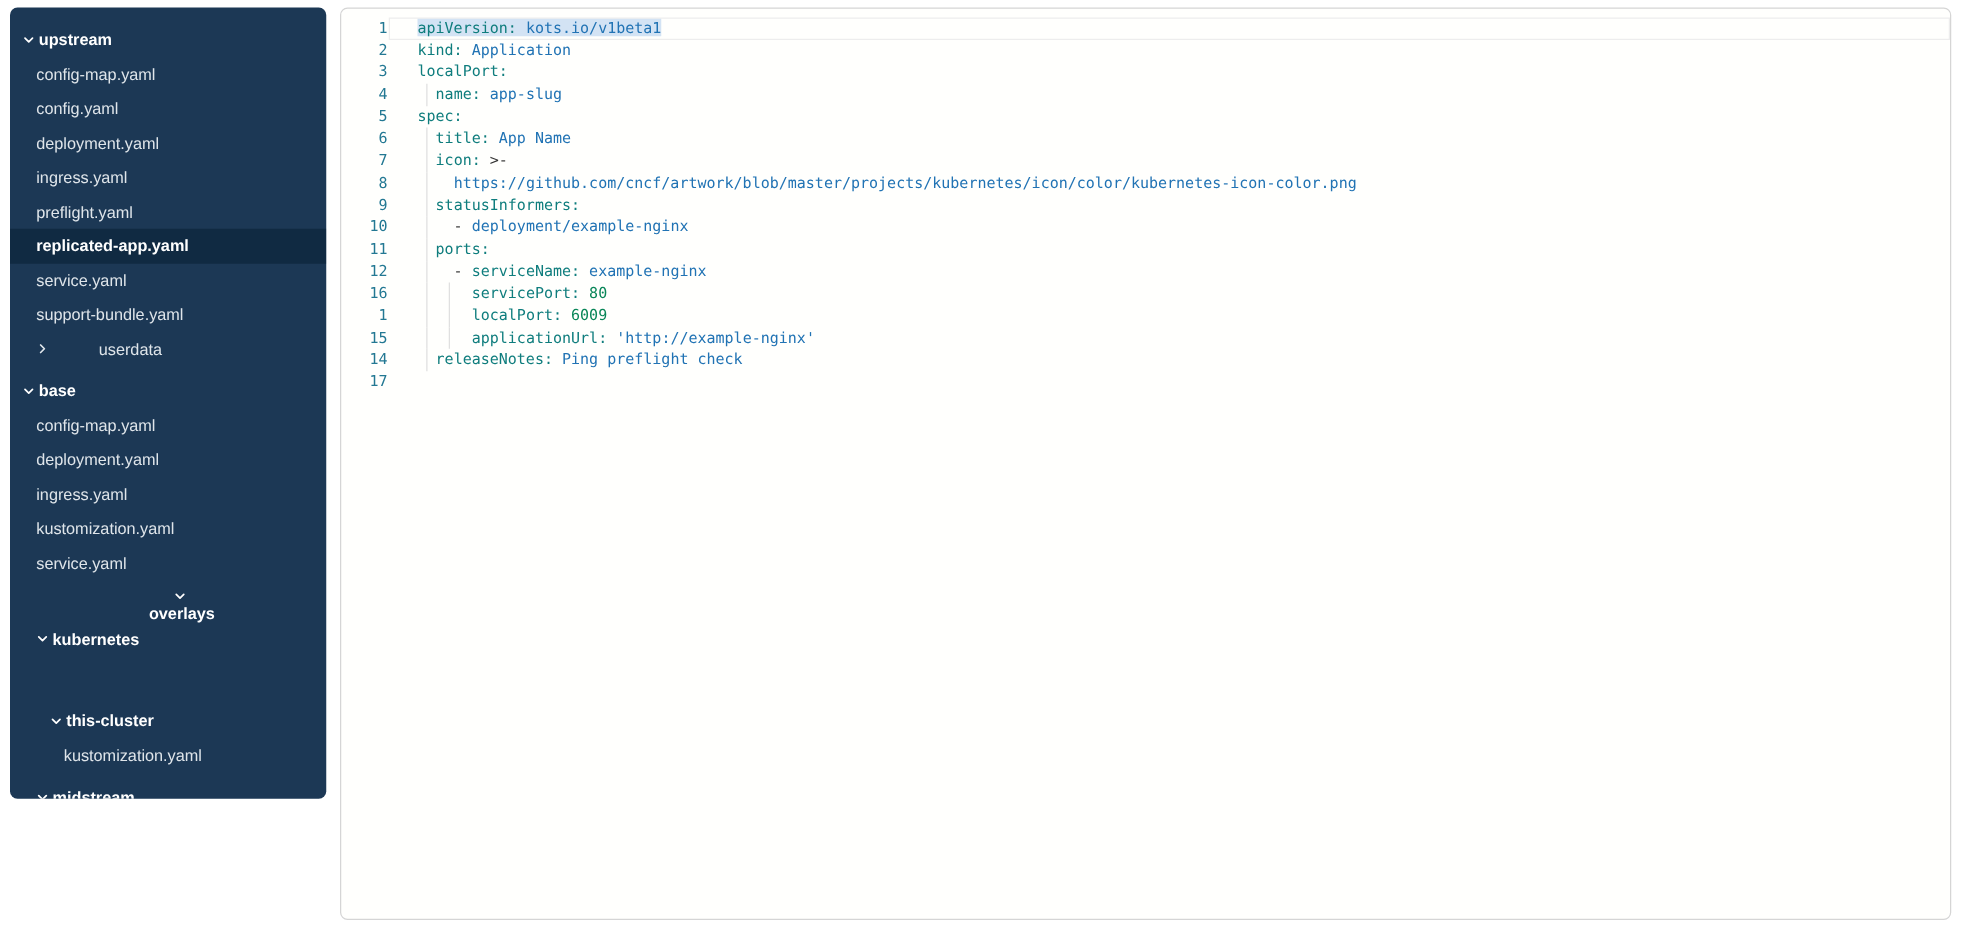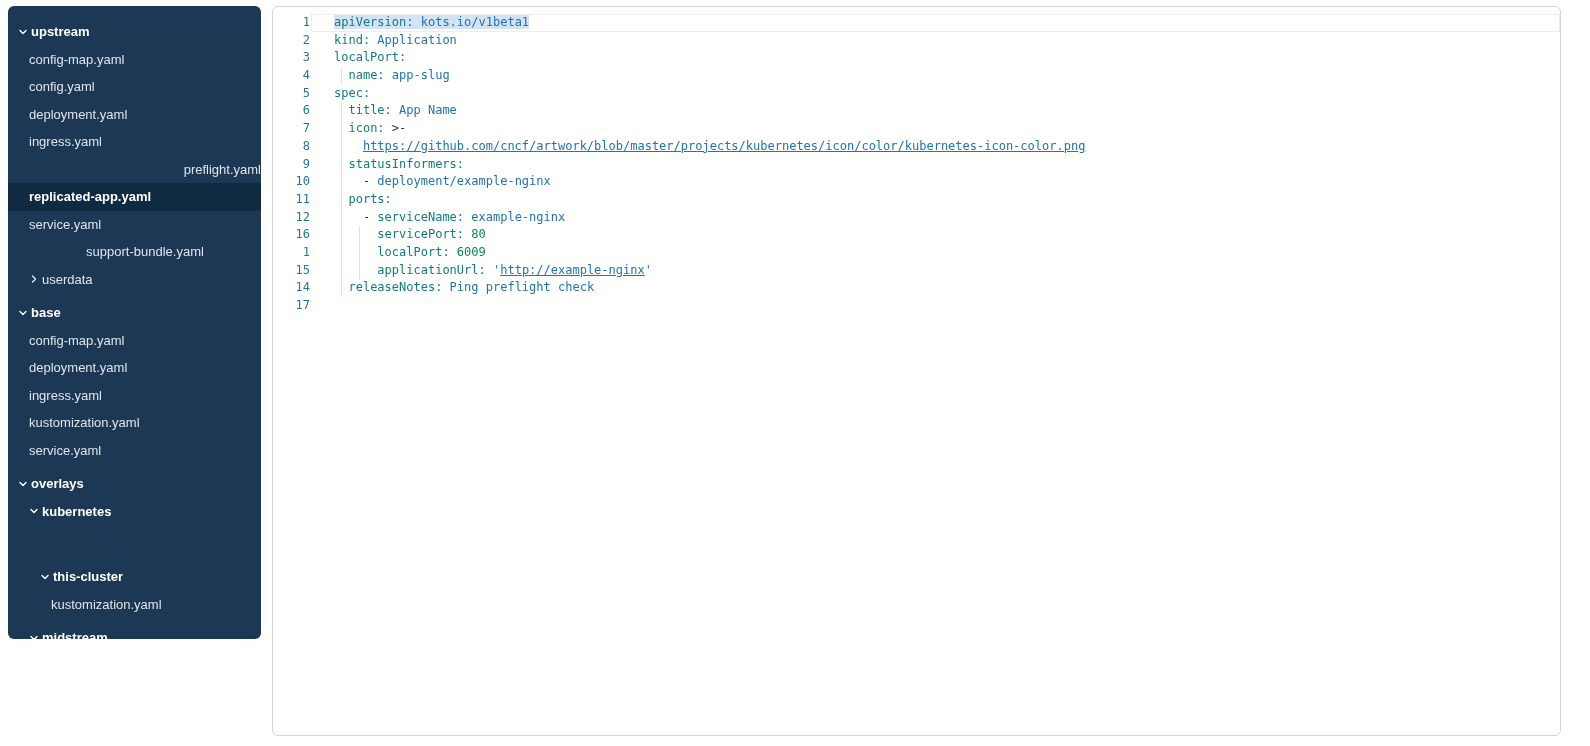--- a/index.html
+++ b/index.html
@@ -28,21 +28,21 @@
     background:var(--sidebar-bg);border-radius:6px;overflow:hidden;
     padding-top:12px;
   }
   .tree-item{
     height:27.5px;display:flex;align-items:center;
     font-size:13px;color:var(--sidebar-text);cursor:pointer;
     white-space:nowrap;
   }
   .tree-item.gap{margin-top:6px;}
   .tree-item.folder{font-weight:bold;color:var(--sidebar-text-bold);}
-  .tree-item.folder.collapsed{font-weight:normal;color:var(--sidebar-text);}
+  .tree-item.folder.collapsed{font-weight:normal;color:var(--sidebar-text);gap:37px;}
   .tree-item.selected{background:var(--sidebar-selected-bg);font-weight:bold;color:var(--sidebar-text-bold);}
   .chev{display:inline-flex;width:13px;flex:0 0 13px;align-items:center;}
   .chev svg{display:block;}
 
   
   .editor{
     position:absolute;left:272px;top:6px;width:1289px;height:730px;
     background:var(--editor-bg);border:1px solid var(--editor-border);
     border-radius:6px;overflow:hidden;padding-top:7px;
   }
@@ -64,21 +64,21 @@
   }
   .guide{
     position:absolute;top:0;bottom:0;width:0;
     border-left:1px solid var(--indent-guide);pointer-events:none;
   }
   .sel{background:var(--selection-bg);}
   .tk-key{color:var(--tk-key);}
   .tk-val{color:var(--tk-val);}
   .tk-num{color:var(--tk-num);}
   .tk-pln{color:var(--tk-pln);}
-  .tk-lnk{color:var(--tk-val);text-decoration:underline;cursor:pointer;}
+  .tk-lnk{color:var(--tk-val);cursor:pointer;}
 </style>
 </head>
 <body>
 
 <div class="sidebar">
   <div>
       <div class="tree-item folder" style="padding-left: 10px;">
         <span class="chev">
           <svg width="10" height="10" viewBox="0 0 10 10">
             <path d="M2 3.5 L5 6.5 L8 3.5" fill="none" stroke="currentColor" stroke-width="1.4" stroke-linecap="round" stroke-linejoin="round"></path>
@@ -91,30 +91,30 @@
       </div>
       <div class="tree-item file" style="padding-left: 21px;">
         <span>config.yaml</span>
       </div>
       <div class="tree-item file" style="padding-left: 21px;">
         <span>deployment.yaml</span>
       </div>
       <div class="tree-item file" style="padding-left: 21px;">
         <span>ingress.yaml</span>
       </div>
-      <div class="tree-item file" style="padding-left: 21px; justify-content: flex-end;">
+      <div class="tree-item file" style="padding-left: 21px;">
         <span>preflight.yaml</span>
       </div>
       <div class="tree-item file selected" style="padding-left: 21px;">
         <span>replicated-app.yaml</span>
       </div>
       <div class="tree-item file" style="padding-left: 21px;">
         <span>service.yaml</span>
       </div>
-      <div class="tree-item file" style="padding-left: 21px; justify-content: center;">
+      <div class="tree-item file" style="padding-left: 21px;">
         <span>support-bundle.yaml</span>
       </div>
       <div class="tree-item folder collapsed" style="padding-left: 21px;">
         <span class="chev">
           <svg width="10" height="10" viewBox="0 0 10 10">
             <path d="M3.5 2 L6.5 5 L3.5 8" fill="none" stroke="currentColor" stroke-width="1.4" stroke-linecap="round" stroke-linejoin="round"></path>
           </svg>
         </span>
         <span>userdata</span>
       </div>
@@ -134,21 +134,21 @@
       </div>
       <div class="tree-item file" style="padding-left: 21px;">
         <span>ingress.yaml</span>
       </div>
       <div class="tree-item file" style="padding-left: 21px;">
         <span>kustomization.yaml</span>
       </div>
       <div class="tree-item file" style="padding-left: 21px;">
         <span>service.yaml</span>
       </div>
-      <div class="tree-item folder gap" style="padding-left: 10px;">
+      <div class="tree-item folder gap" style="padding-left: 22px; flex-direction: column;">
         <span class="chev">
           <svg width="10" height="10" viewBox="0 0 10 10">
             <path d="M2 3.5 L5 6.5 L8 3.5" fill="none" stroke="currentColor" stroke-width="1.4" stroke-linecap="round" stroke-linejoin="round"></path>
           </svg>
         </span>
         <span>overlays</span>
       </div>
       <div class="tree-item folder" style="padding-left: 21px;">
         <span class="chev">
           <svg width="10" height="10" viewBox="0 0 10 10">

